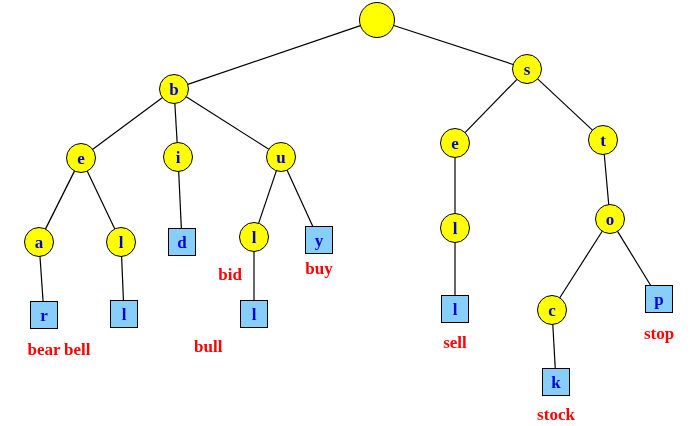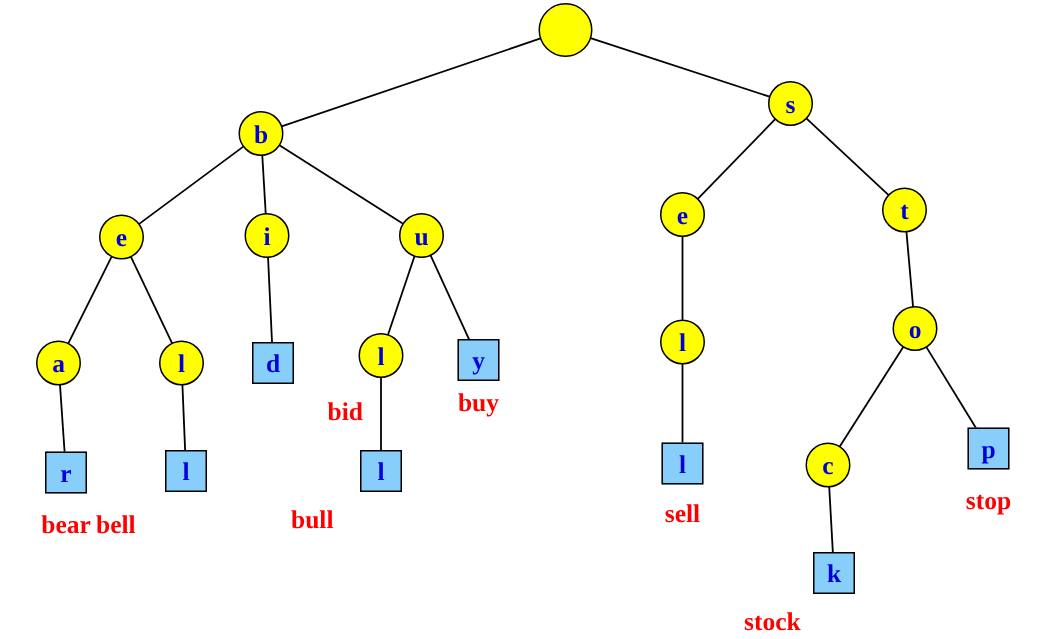--- a/index.html
+++ b/index.html
@@ -159,15 +159,15 @@
       </div>
     </div>
   <div id="label-layer">
       <div class="word-label" style="left: 122px; top: 266px; width: 120px; text-align: right;">bid</div>
       <div class="word-label" style="left: 259px; top: 260px; width: 120px; text-align: center;">buy</div>
       <div class="word-label" style="left: -16px; top: 341px; width: 120px; text-align: center;">bear</div>
       <div class="word-label" style="left: 64px; top: 341px; width: 120px; text-align: left;">bell</div>
       <div class="word-label" style="left: 194px; top: 338px; width: 120px; text-align: left;">bull</div>
       <div class="word-label" style="left: 395px; top: 334px; width: 120px; text-align: center;">sell</div>
       <div class="word-label" style="left: 599px; top: 325px; width: 120px; text-align: center;">stop</div>
-      <div class="word-label" style="left: 496px; top: 406px; width: 120px; text-align: left;">stock</div>
+      <div class="word-label" style="left: 496px; top: 406px; width: 120px; text-align: center;">stock</div>
     </div>
 </div>
 
 </body></html>

